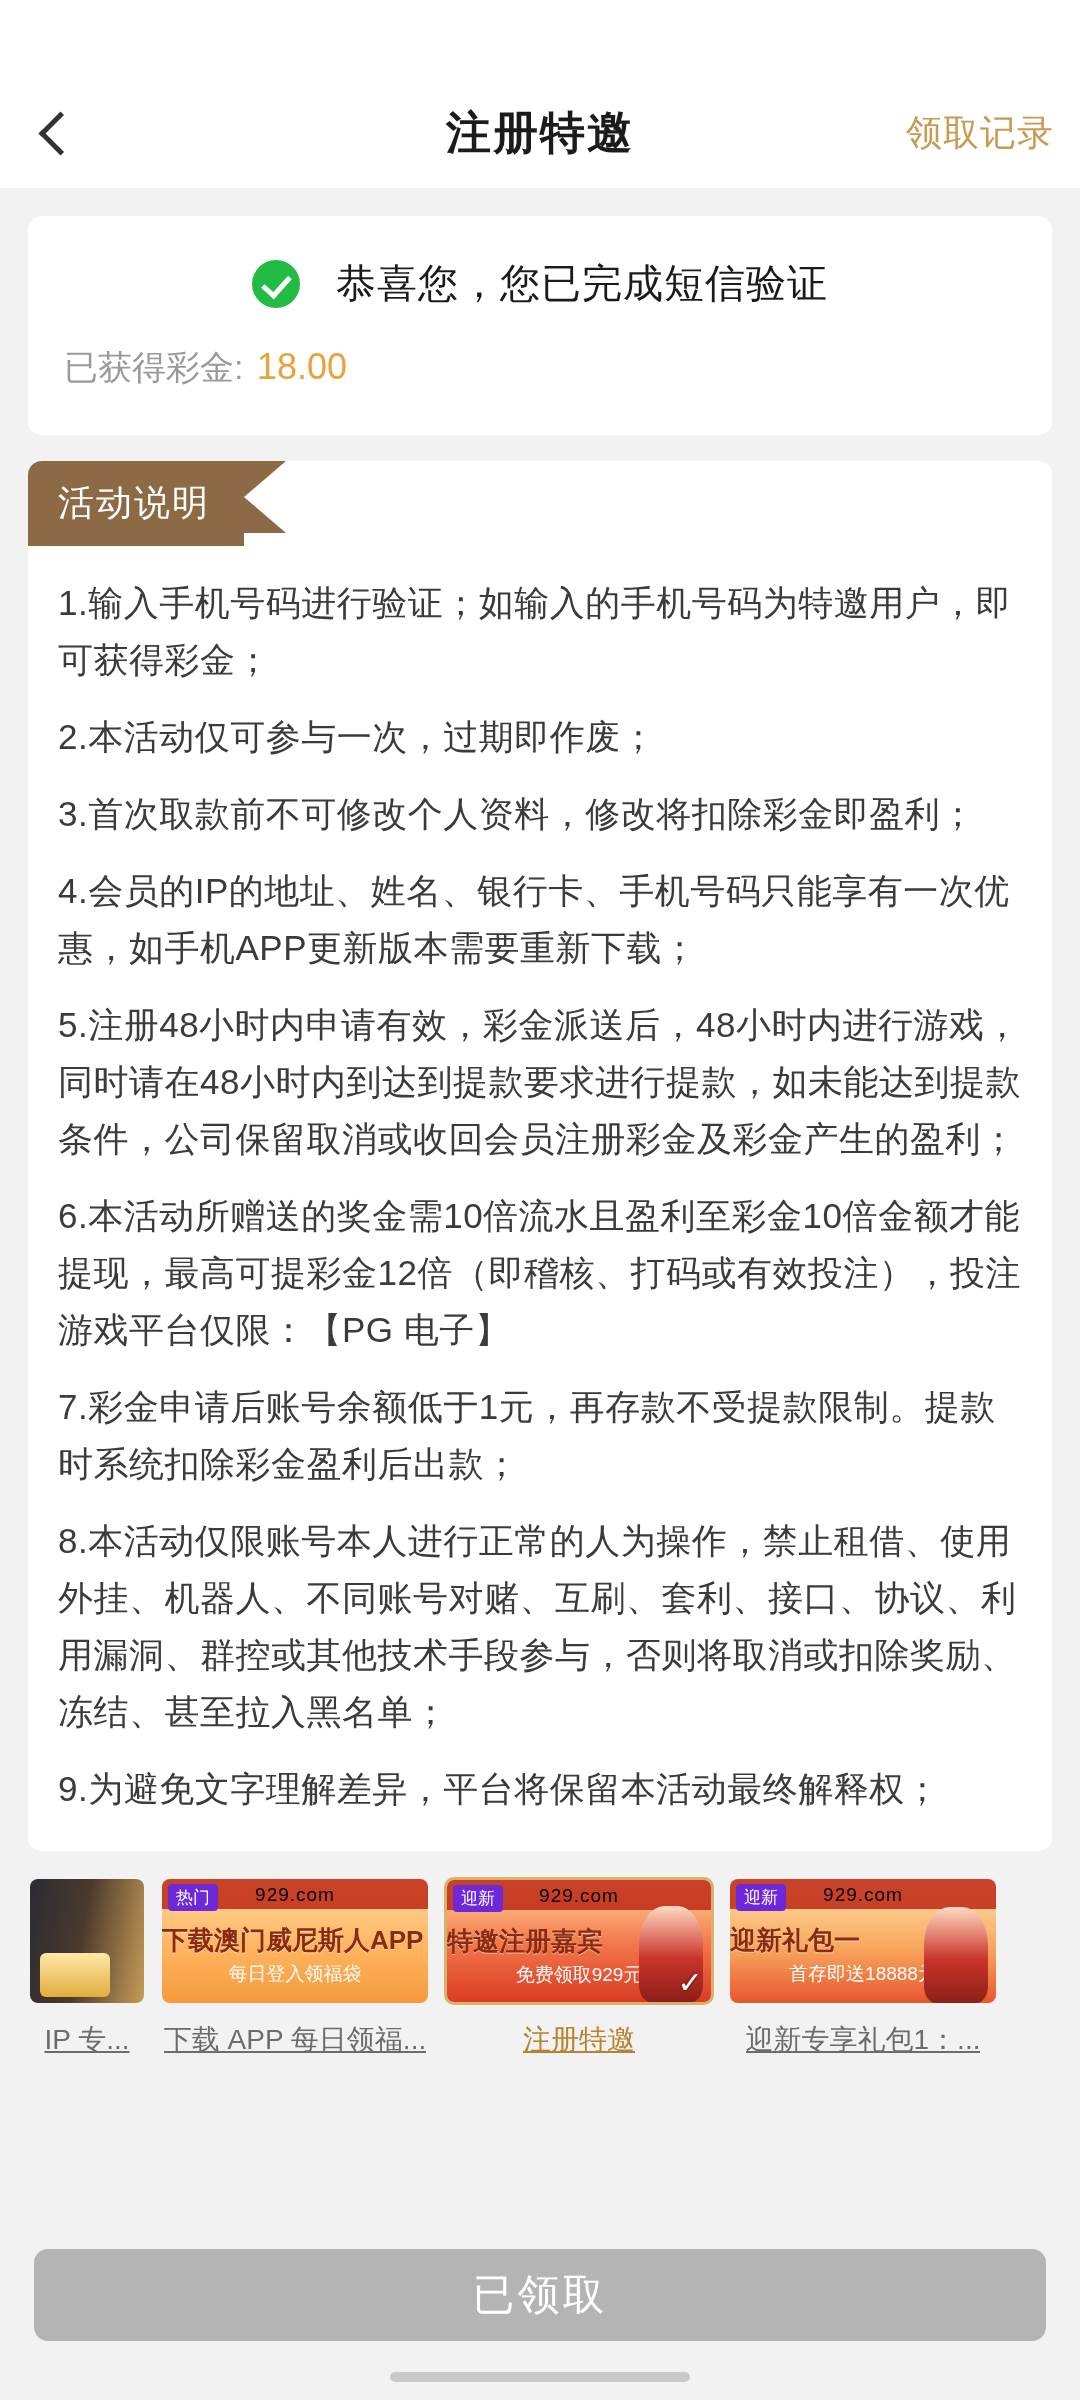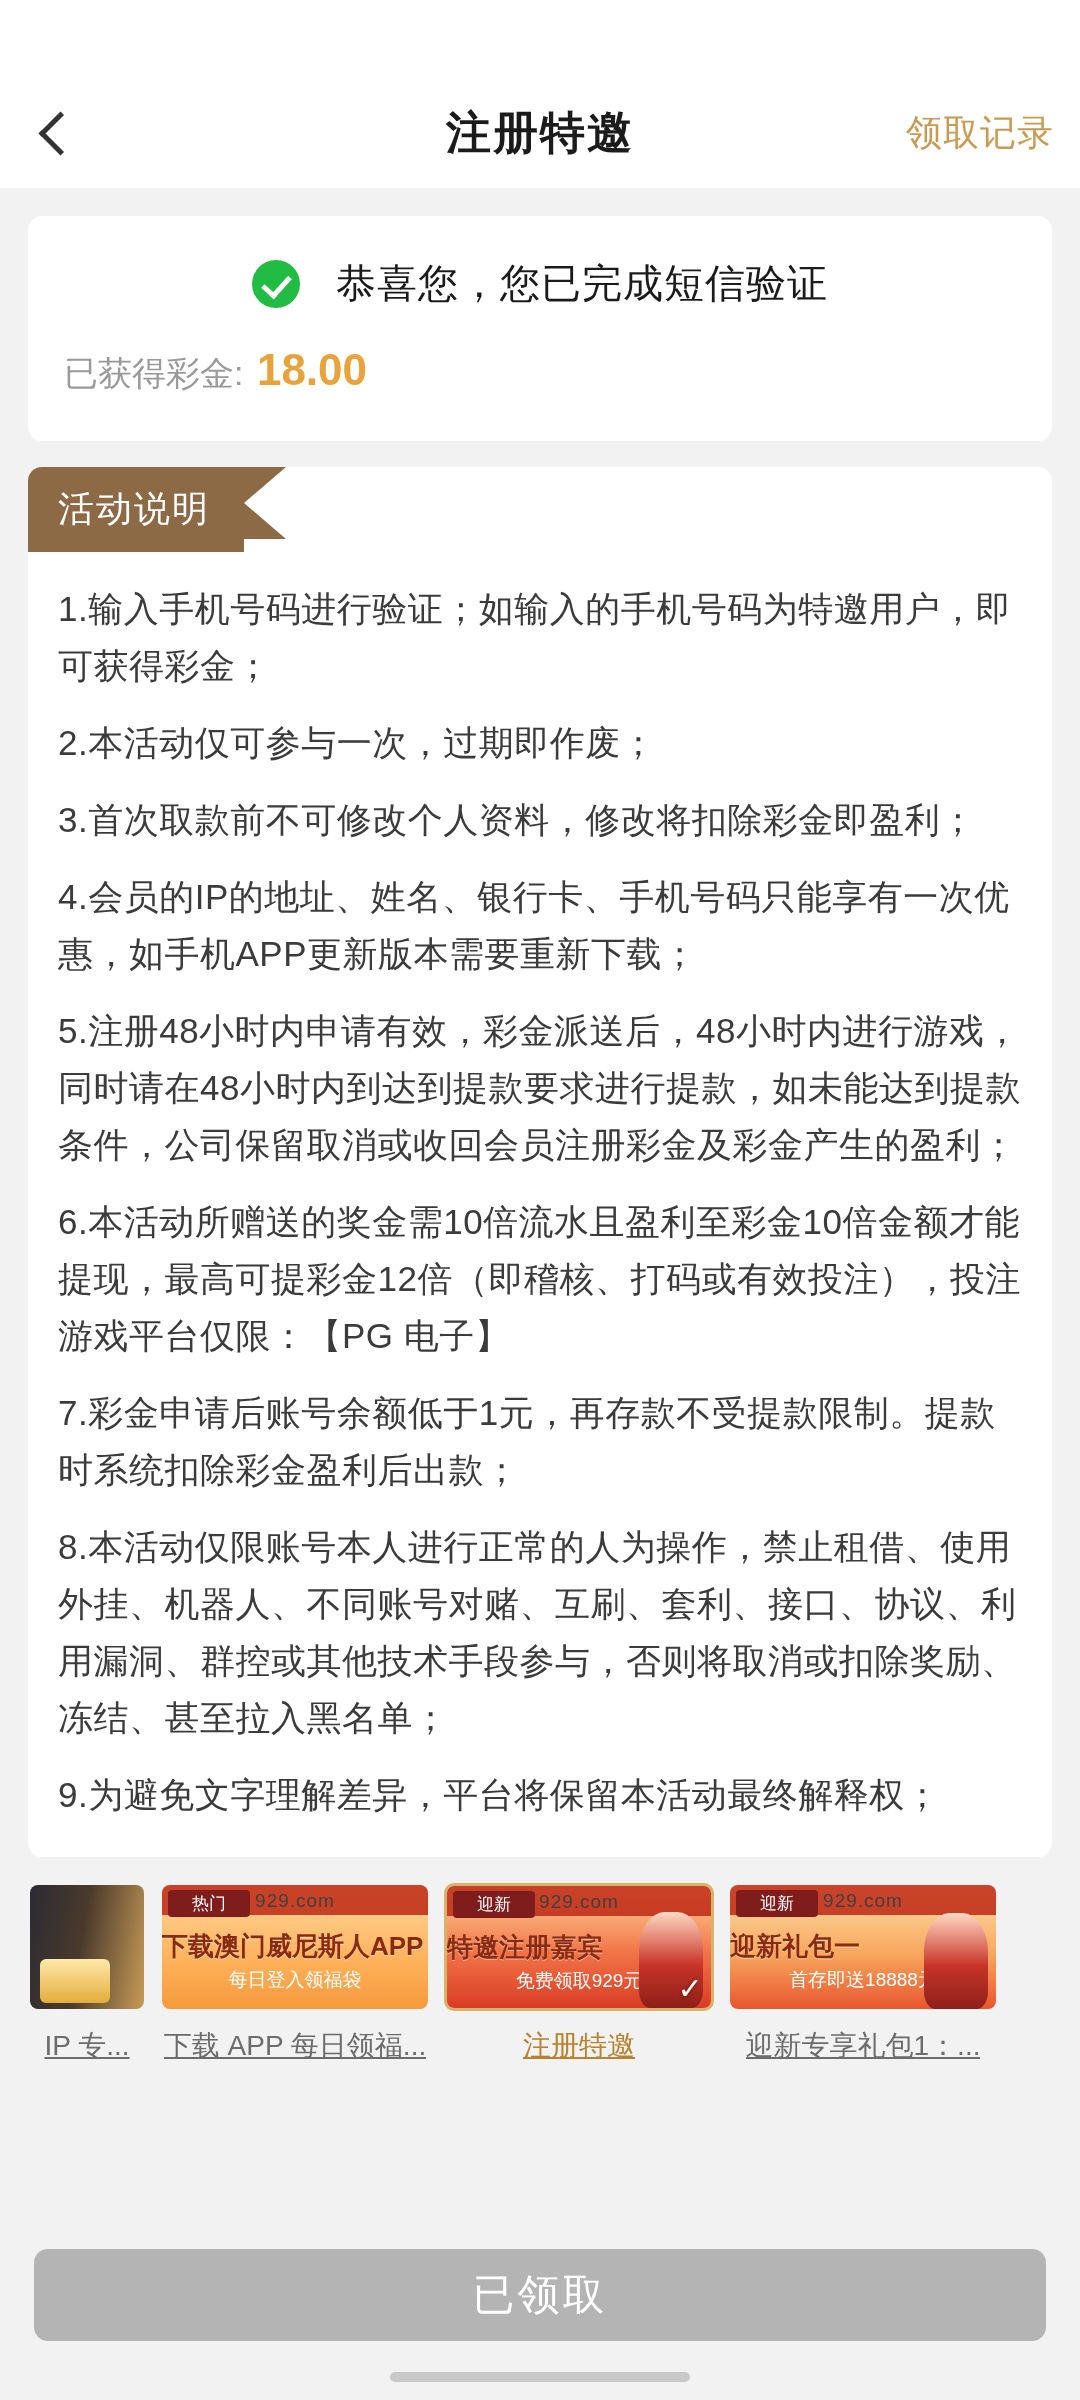--- a/index.html
+++ b/index.html
@@ -122,23 +122,22 @@
     color: #1b1b1b;
     letter-spacing: 1px;
   }
   .amount-row {
     margin-top: 34px;
     font-size: 34px;
     color: #9a9a9a;
   }
   .amount-val {
     color: #e8a33d;
-    font-size: 44px;
+    font-size: 36px;
     margin-left: 4px;
-    font-weight: bold;
   }
 
   
   .rules-card {
     margin-top: 26px;
     background: #ffffff;
     border-radius: 14px;
     padding-bottom: 34px;
     position: relative;
   }
@@ -229,32 +228,32 @@
   .art-4 { background: linear-gradient(180deg,#ffe1ad 0%,#f8a85e 55%,#e8552e 100%); }
   .art-band {
     position: absolute;
     left: 0; right: 0; top: 0;
     height: 30px;
     background: rgba(190,40,20,0.85);
   }
   .art-tag {
     position: absolute;
     left: 6px; top: 5px;
-    background: #7f1d1d;
+    background: #6d28d9;
     color: #fff;
     font-size: 17px;
-    padding: 2px 24px;
+    padding: 2px 8px;
     border-radius: 4px;
   }
   .art-dom {
     position: absolute;
     left: 50%;
     transform: translateX(-50%);
     top: 5px;
-    color: #404040;
+    color: #000000;
     font-size: 19px;
     letter-spacing: 1px;
   }
   .art-title {
     position: absolute;
     left: 0; right: 0;
     top: 44px;
     text-align: left;
     color: #8a2a10;
     font-size: 26px;

